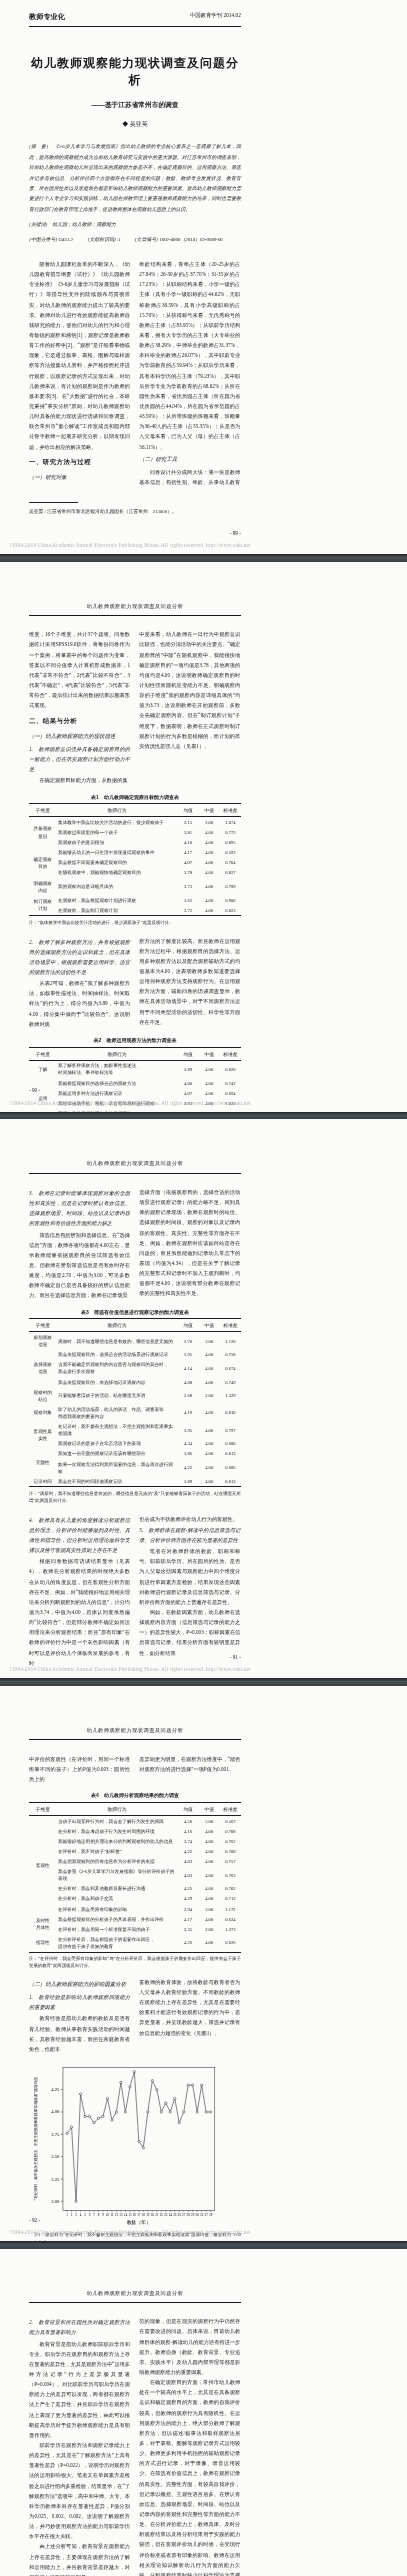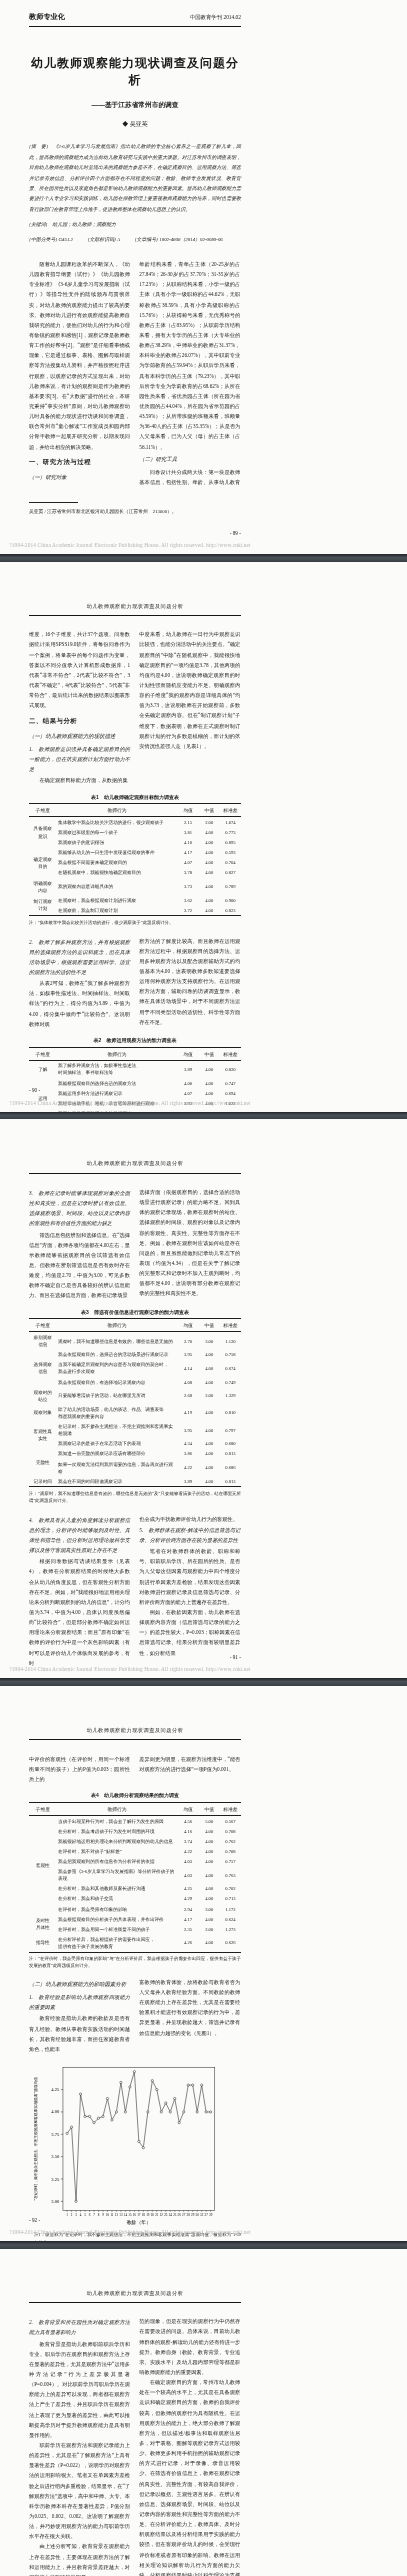--- a/index.html
+++ b/index.html
@@ -3,21 +3,21 @@
 <meta charset="utf-8">
 <style>
   html,body{margin:0;padding:0;}
   body{width:408px;background:#fbfbfa;color:#1b1b1b;
        font-family:"Liberation Serif",serif;font-size:5.2px;}
   .page{position:relative;overflow:hidden;background:#fbfbfa;}
   .band{height:7.7px;background:linear-gradient(180deg,#202428 0%,#4a5157 45%,#394045 100%);}
   .content{margin-left:29px;width:212px;position:relative;}
   
   .p1-pad{padding-top:12.4px;}
-  .p1-head{display:flex;justify-content:space-between;align-items:center;
+  .p1-head{display:flex;justify-content:space-between;align-items:flex-start;
            border-bottom:1px solid #151515;padding-bottom:4.1px;}
   .p1-sec{font-family:"Liberation Sans",sans-serif;font-weight:bold;font-size:7.2px;}
   .p1-iss{font-size:5.4px;}
   .title{font-family:"Liberation Sans",sans-serif;font-weight:bold;font-size:12px;
          letter-spacing:1px;text-align:center;margin-top:28px;}
   .subtitle{font-family:"Liberation Sans",sans-serif;font-weight:bold;font-size:6.7px;
             text-align:center;margin-top:11.3px;}
   .author{font-size:6px;text-align:center;margin-top:10.3px;}
   .abstract{margin-top:13.4px;font-size:4.9px;line-height:2.12;text-align:justify;font-style:italic;}
   .meta{font-size:4.9px;line-height:2.1;font-style:italic;}

